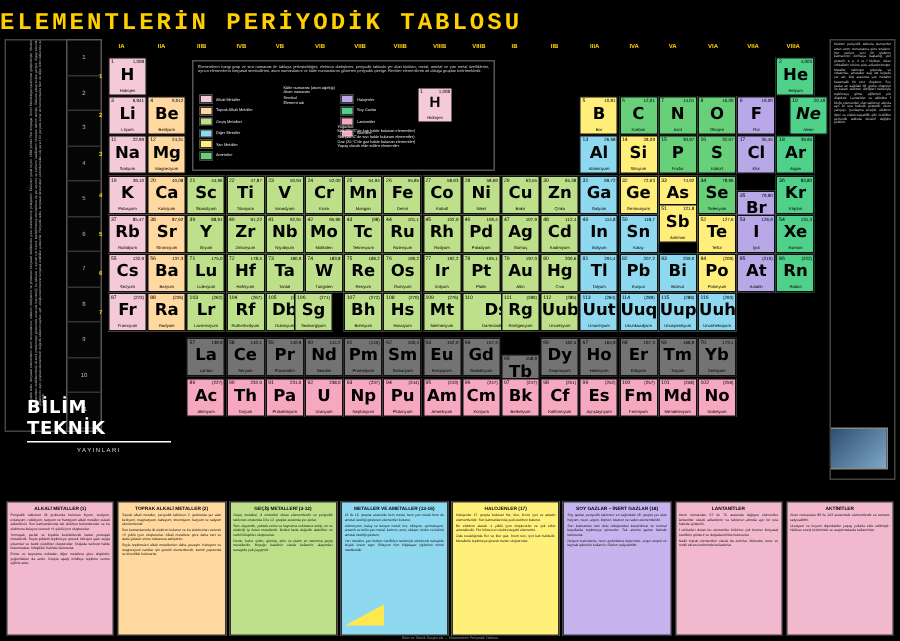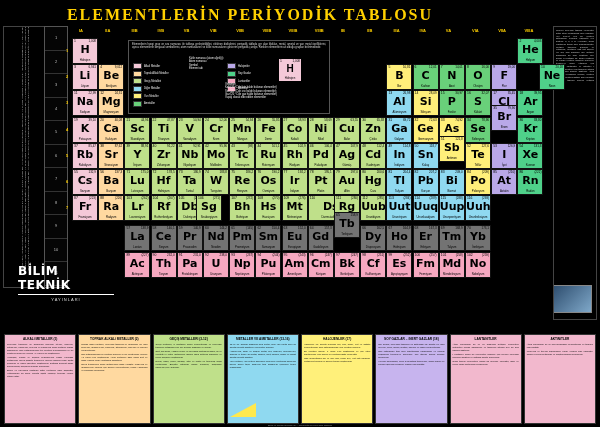--- a/index.html
+++ b/index.html
@@ -1,23 +1,23 @@
 <!DOCTYPE html>
 <html><head>
 <meta charset="utf-8">
 <style>
   html,body{margin:0;padding:0;background:#000;}
   body{width:600px;height:427px;overflow:hidden;font-family:"Liberation Sans",sans-serif;}
   #page{position:relative;width:600px;height:427px;background:#000;color:#fff;}
 
   
   .title{
-    position:absolute;left:0;top:6px;width:500px;text-align:center;
+    position:absolute;left:0;top:6px;width:500px;text-align:left;
     font-size:16px;font-weight:bold;letter-spacing:2px;color:#ffd000;
-    font-family:Liberation Serif, serif;
+    font-family:Liberation Mono, monospace;
   }
 
   
   .leftcol{
     position:absolute;left:3px;top:26px;width:40px;height:260px;
     border:1px solid #444;background:#000;overflow:hidden;
   }
   .vtext{
     position:absolute;left:-108px;top:110px;width:256px;
     transform:rotate(-90deg);transform-origin:center center;
@@ -377,21 +377,21 @@
       <div class="mass">16,00</div>
       <div class="sym">O</div>
       <div class="nm">Oksijen</div>
     </div>
     <div class="el c-halogen" style="left: 491.2px; top: 64.2px;">
       <div class="num">9</div>
       <div class="mass">19,00</div>
       <div class="sym">F</div>
       <div class="nm">Flor</div>
     </div>
-    <div class="el c-noble" style="left: 539px; top: 64.2px;">
+    <div class="el c-noble" style="left: 526px; top: 64.2px; font-style: italic;">
       <div class="num">10</div>
       <div class="mass">20,18</div>
       <div class="sym">Ne</div>
       <div class="nm">Neon</div>
     </div>
     <div class="el c-alkali" style="left: 72px; top: 90.4px;">
       <div class="num">11</div>
       <div class="mass">22,99</div>
       <div class="sym">Na</div>
       <div class="nm">Sodyum</div>
@@ -527,21 +527,21 @@
       <div class="mass">74,92</div>
       <div class="sym">As</div>
       <div class="nm">Arsenik</div>
     </div>
     <div class="el c-nonmetal" style="left: 465px; top: 116.6px;">
       <div class="num">34</div>
       <div class="mass">78,96</div>
       <div class="sym">Se</div>
       <div class="nm">Selenyum</div>
     </div>
-    <div class="el c-halogen" style="left: 491.2px; top: 105px; text-decoration: underline;">
+    <div class="el c-halogen" style="left: 491.2px; top: 127px; text-decoration: underline;">
       <div class="num">35</div>
       <div class="mass">79,90</div>
       <div class="sym">Br</div>
       <div class="nm">Brom</div>
     </div>
     <div class="el c-noble" style="left: 517.4px; top: 116.6px;">
       <div class="num">36</div>
       <div class="mass">83,80</div>
       <div class="sym">Kr</div>
       <div class="nm">Kripton</div>
@@ -899,21 +899,21 @@
       <div class="mass">152,0</div>
       <div class="sym">Eu</div>
       <div class="nm">Evropiyum</div>
     </div>
     <div class="el c-lanth" style="left: 307.8px; top: 225.4px;">
       <div class="num">64</div>
       <div class="mass">157,3</div>
       <div class="sym">Gd</div>
       <div class="nm">Gadolinyum</div>
     </div>
-    <div class="el c-lanth" style="left: 334px; top: 212px;">
+    <div class="el c-lanth" style="left: 334px; top: 236px;">
       <div class="num">65</div>
       <div class="mass">158,9</div>
       <div class="sym">Tb</div>
       <div class="nm">Terbiyum</div>
     </div>
     <div class="el c-lanth" style="left: 360.2px; top: 225.4px;">
       <div class="num">66</div>
       <div class="mass">162,5</div>
       <div class="sym">Dy</div>
       <div class="nm">Disprosyum</div>

